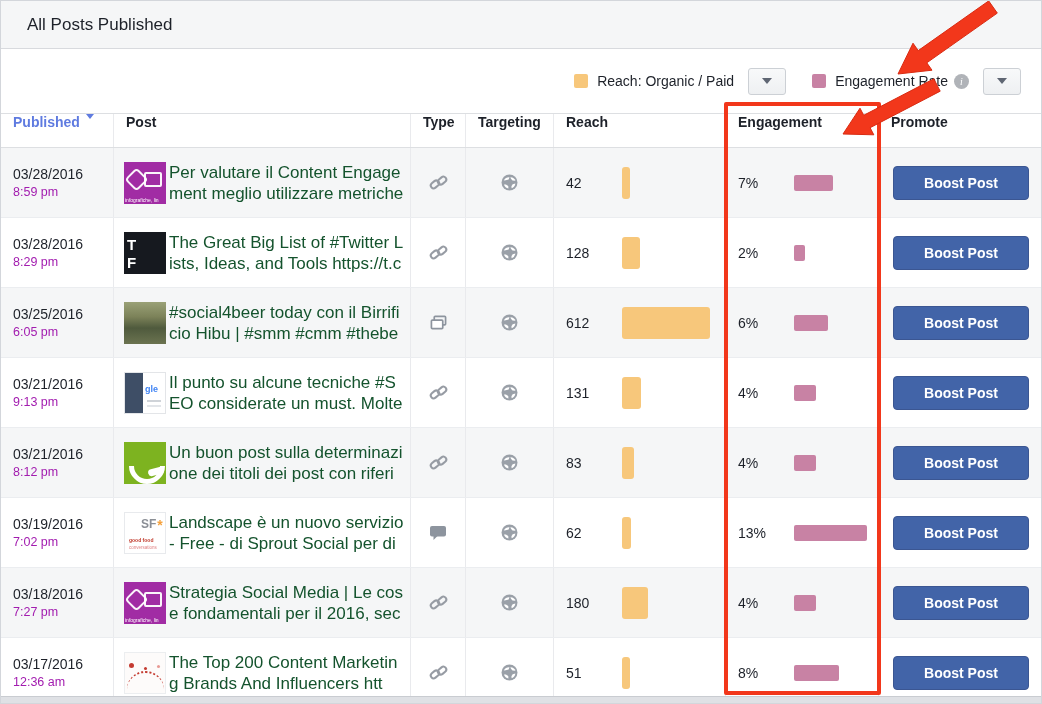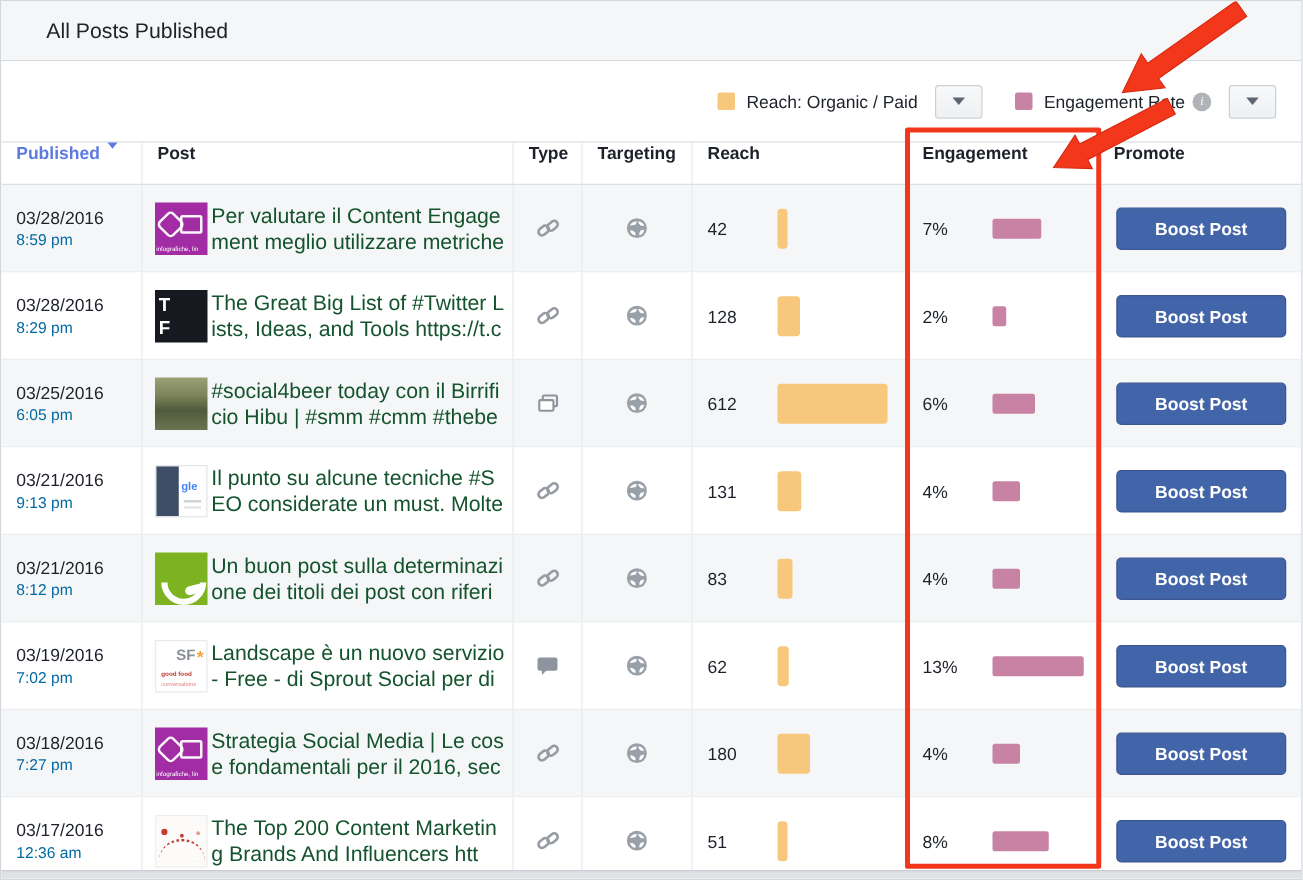--- a/index.html
+++ b/index.html
@@ -3,21 +3,21 @@
 <meta charset="utf-8">
 <style>
   * { margin:0; padding:0; box-sizing:border-box; }
   html,body { width:1042px; height:704px; }
   body { font-family:"Liberation Sans","DejaVu Sans",sans-serif; background:#fff; color:#1d2129; }
   #app { position:relative; width:1042px; height:704px; overflow:hidden; background:#fff;
          border:1px solid #d3d6db; }
 
   
   .titlebar { height:48px; background:#f5f6f7; border-bottom:1px solid #d8dade;
-              display:flex; align-items:center; padding-left:36px; }
+              display:flex; align-items:center; padding-left:26px; }
   .titlebar h1 { font-size:17px; font-weight:500; color:#1d2129; }
 
   
   .legendbar { height:64px; display:flex; align-items:center; justify-content:flex-end;
                padding-right:20px; background:#fff; }
   .legend-item { display:flex; align-items:center; }
   .swatch { width:14px; height:14px; border-radius:2px; margin-right:9px; }
   .legend-label { font-size:14px; color:#1d2129; }
   .dd-btn { width:38px; height:27px; margin-left:14px; background:linear-gradient(#f8f9fa,#eef0f2);
             border:1px solid #ccd0d5; border-radius:3px; display:flex; align-items:center;
@@ -39,21 +39,21 @@
   .sort-caret { width:0; height:0; margin-left:6px; border-left:4.5px solid transparent;
                 border-right:4.5px solid transparent; border-top:5.5px solid #5f7be0; }
 
   .row { height:70px; border-bottom:1px solid #ebedf0; background:#fff; }
   .row:nth-child(odd) { background:#f5f6f7; }
   .cell { border-right:1px solid #e9eaed; display:flex; align-items:center; overflow:hidden; }
   .cell:last-child { border-right:none; }
 
   .c-published { flex-direction:column; align-items:flex-start; justify-content:center; padding-left:12px; }
   .pub-date { font-size:14px; color:#1d2129; }
-  .pub-time { font-size:12.5px; color:#0369a1; margin-top:3px; }
+  .pub-time { font-size:12.5px; color:#a21caf; margin-top:3px; }
 
   .c-post { padding-left:10px; }
   .post-text { width:236px; margin-left:3px; font-size:17px; line-height:21px; color:#14532d;
                word-break:break-all; max-height:42px; overflow:hidden; cursor:pointer; }
 
   .c-center { justify-content:center; }
   .type-icon { display:none; }
   .type-icon.show { display:block; }
 
   .c-reach, .c-eng { padding-left:12px; }

